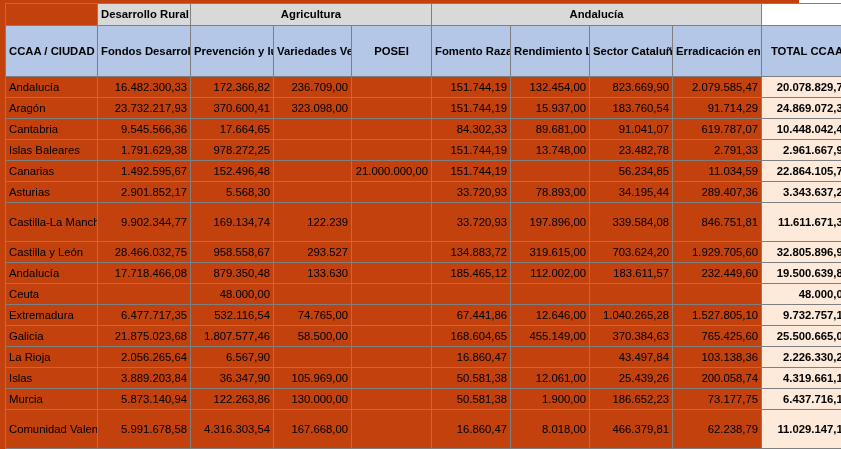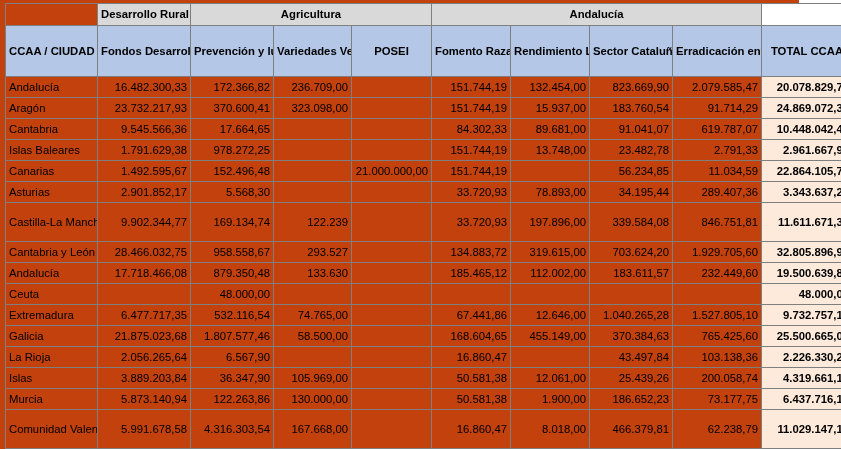--- a/index.html
+++ b/index.html
@@ -199,21 +199,21 @@
           <td class="num">169.134,74</td>
           <td class="num">122.239</td>
           <td class="num"></td>
           <td class="num">33.720,93</td>
           <td class="num">197.896,00</td>
           <td class="num">339.584,08</td>
           <td class="num">846.751,81</td>
           <td class="num total-ccaa">11.611.671,33</td>
         </tr>
         <tr>
-          <td class="region">Cantabria y León</td>
+          <td class="region">Castilla y León</td>
           <td class="num">28.466.032,75</td>
           <td class="num">958.558,67</td>
           <td class="num">293.527</td>
           <td class="num"></td>
           <td class="num">134.883,72</td>
           <td class="num">319.615,00</td>
           <td class="num">703.624,20</td>
           <td class="num">1.929.705,60</td>
           <td class="num total-ccaa">32.805.896,94</td>
         </tr>

